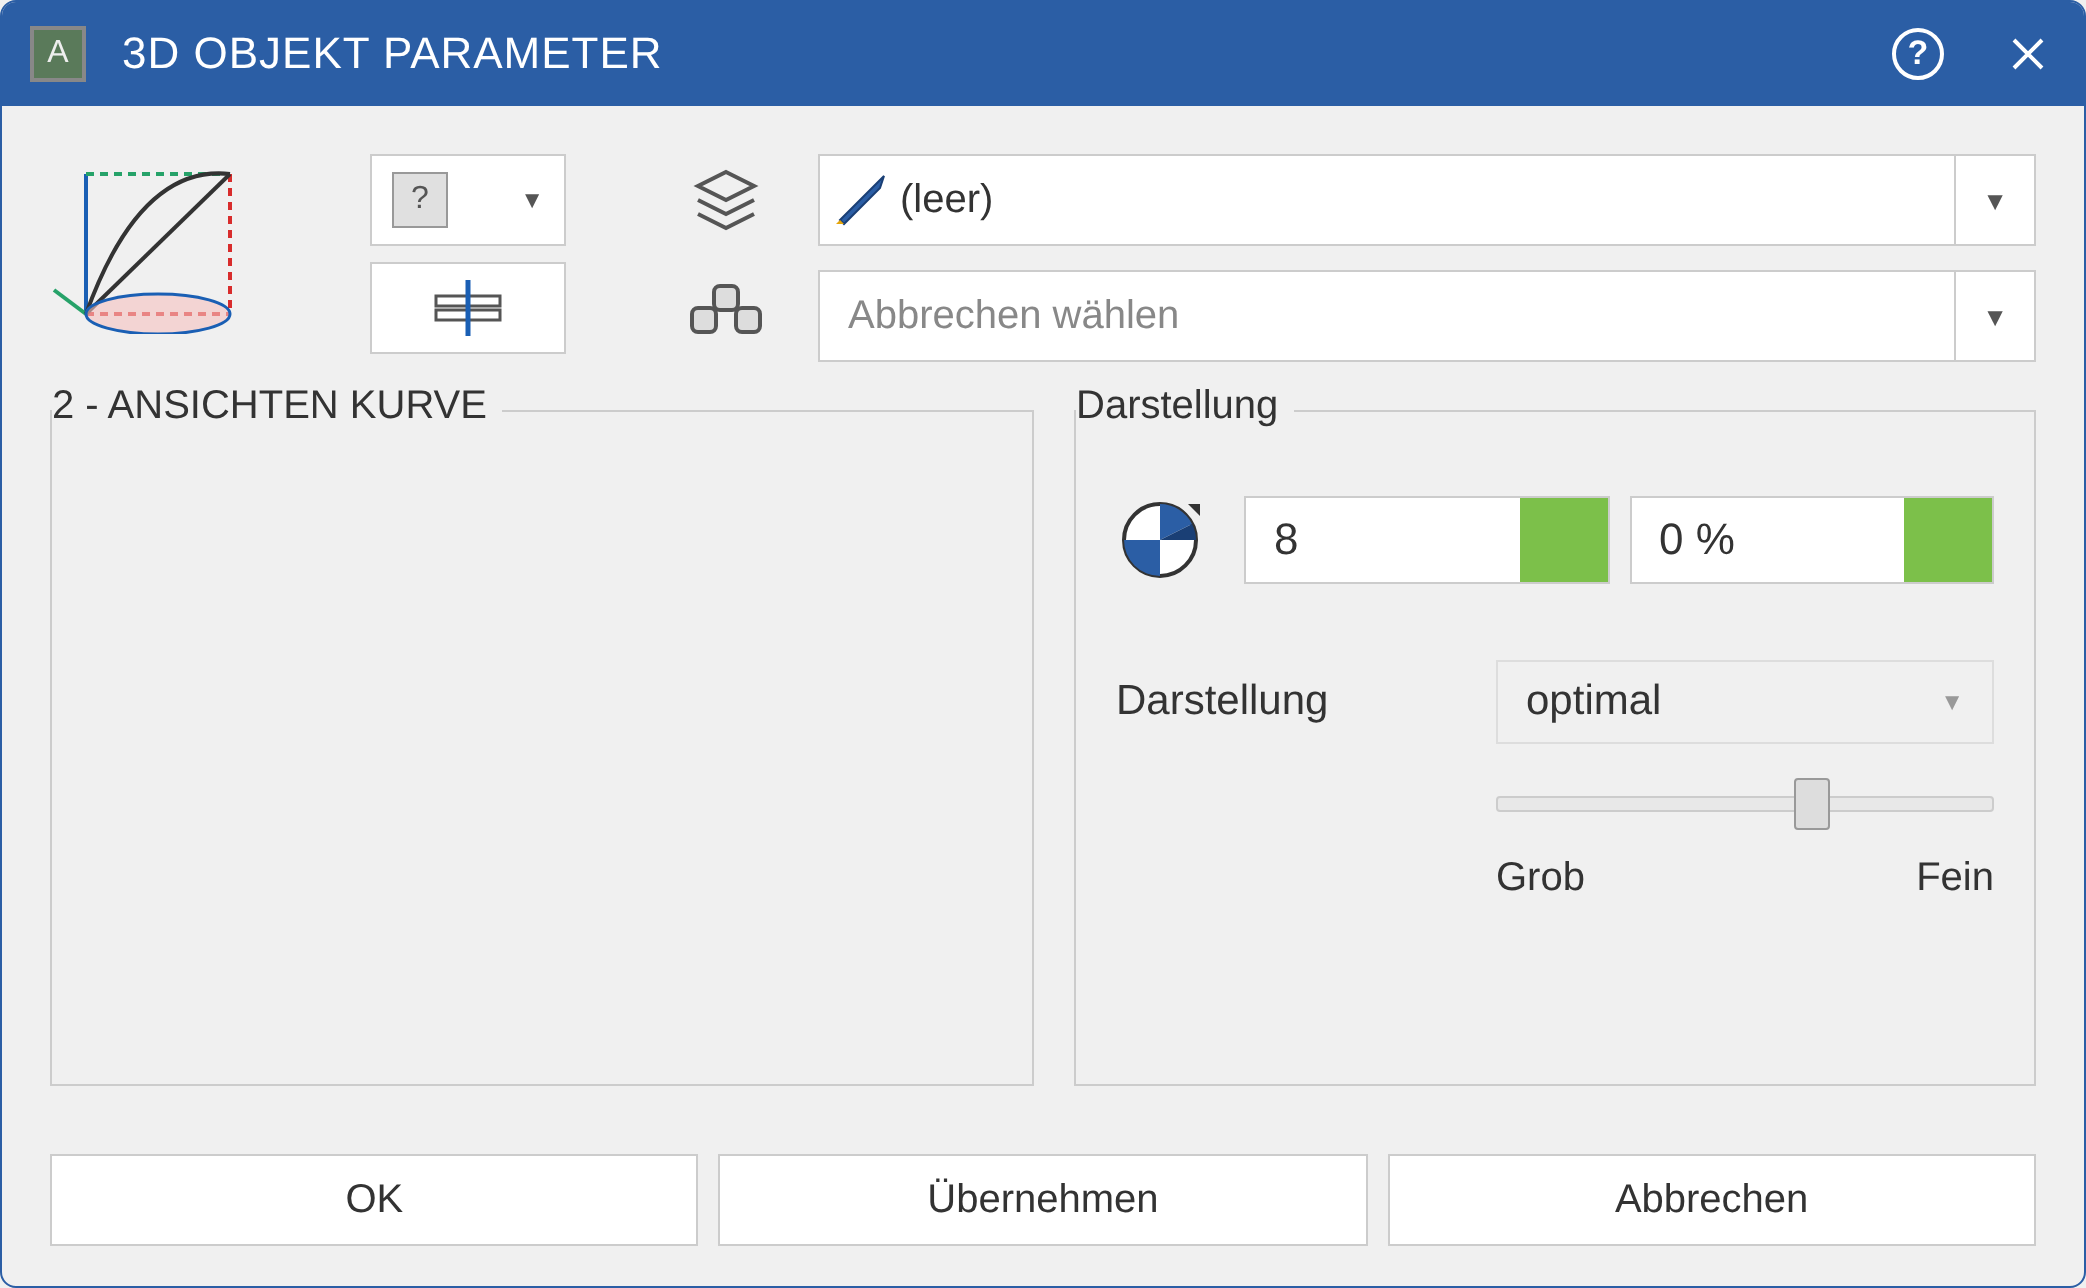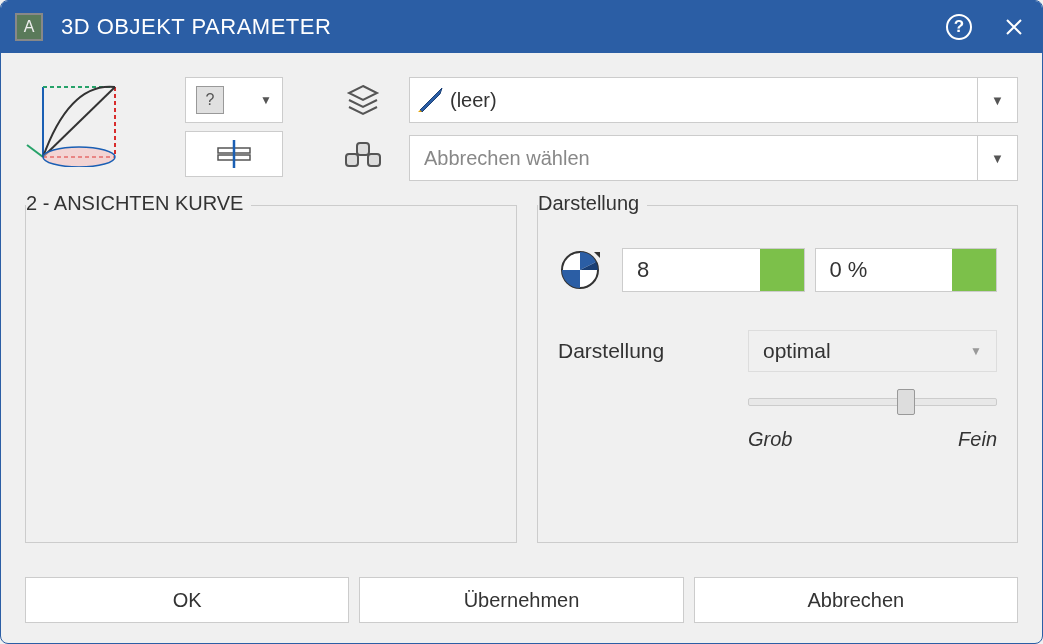--- a/index.html
+++ b/index.html
@@ -261,21 +261,20 @@
       cursor: pointer;
     }
     .calc-select .chev {
       margin-left: auto;
       font-size: 12px;
       color: #999;
     }
     .slider-area {
       margin-top: 26px;
       margin-left: 190px;
-      font-style: italic;
     }
     .slider-track {
       height: 8px;
       background: #e8e8e8;
       border: 1px solid #ccc;
       border-radius: 2px;
       position: relative;
     }
     .slider-thumb {
       width: 18px;

